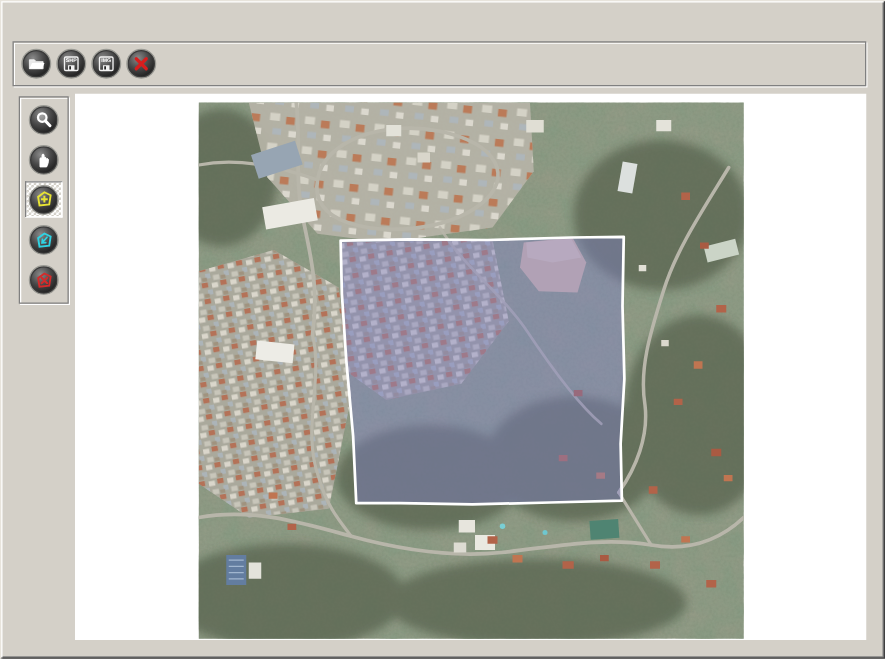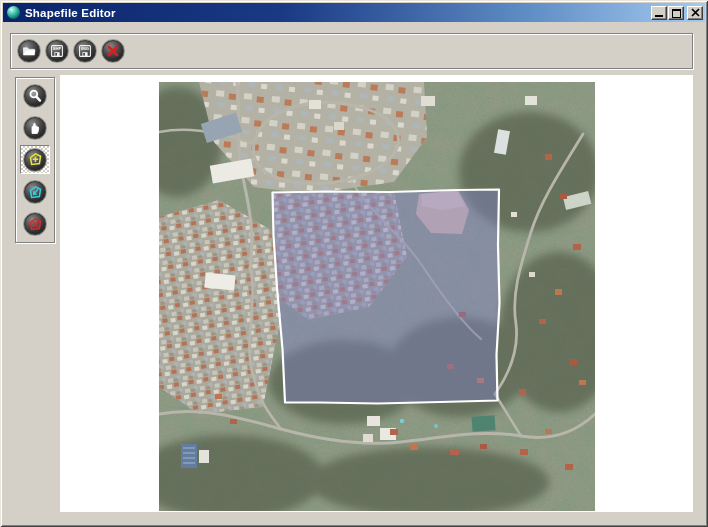--- a/index.html
+++ b/index.html
@@ -85,37 +85,20 @@
     position: absolute; left: 60px; top: 75px; width: 633px; height: 437px;
     background: #ffffff; overflow: hidden;
   }
   .aerial { position: absolute; left: 99px; top: 7px; }
 </style>
 </head>
 <body>
 
 <div class="screen">
 
-  <div class="titlebar">
-    <span class="app-icon"></span>
-    <span class="titletext">Shapefile Editor</span>
-    <span class="winbtns">
-      <button class="tbtn">
-        <span class="glyph-min"></span>
-      </button>
-      <button class="tbtn">
-        <span class="glyph-max"></span>
-      </button>
-      <button class="tbtn closebtn">
-        <svg class="glyph-x" width="11" height="10" viewBox="0 0 11 10">
-          <path d="M2 1 L9 8 M9 1 L2 8" stroke="#000" stroke-width="1.7"></path>
-        </svg>
-      </button>
-    </span>
-  </div>
 
   <div class="etched toolbar">
     <button class="orb">
       <svg width="16" height="16" viewBox="0 0 16 16">
         <path d="M2.5 12 V4.8 h4 l1.4 1.5 h5.6 V12 Z" fill="#e9e9e9" stroke="#fff" stroke-width="0.6"></path>
         <path d="M2.5 12 L4.6 7.4 H14.6 L12.6 12 Z" fill="#fff"></path>
       </svg>
     </button>
     <button class="orb">
       <svg width="16" height="16" viewBox="0 0 16 16">

